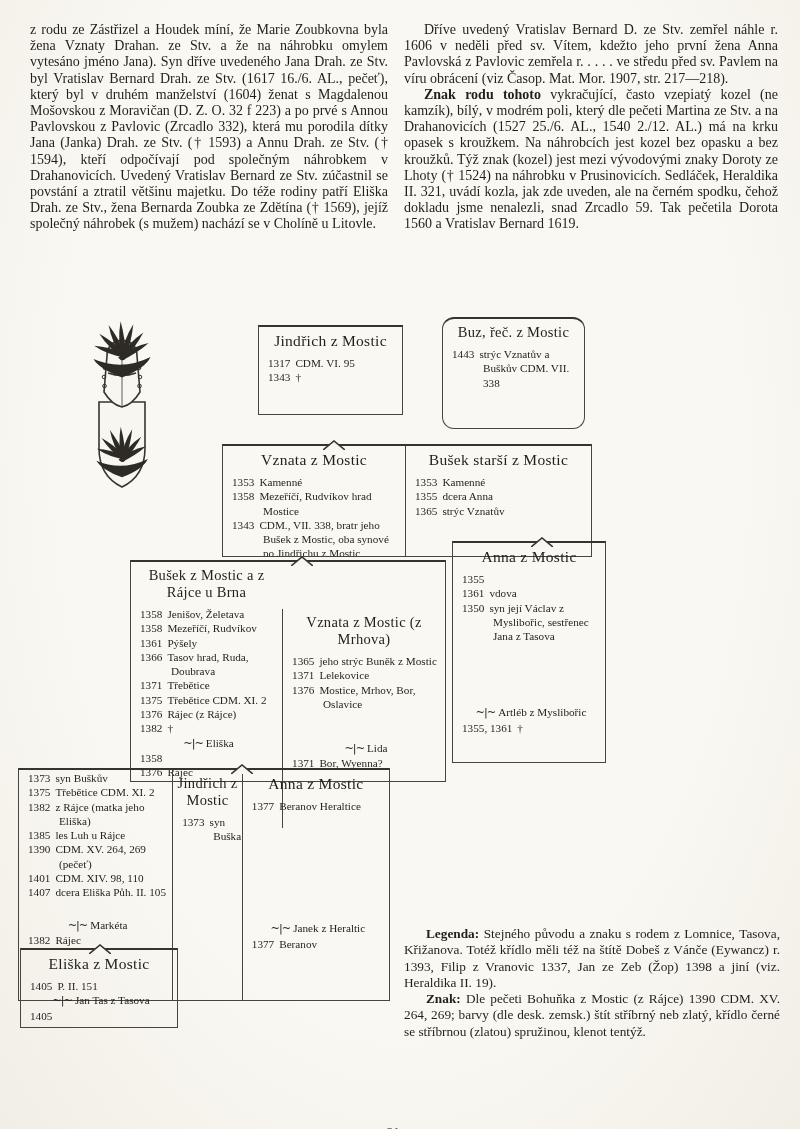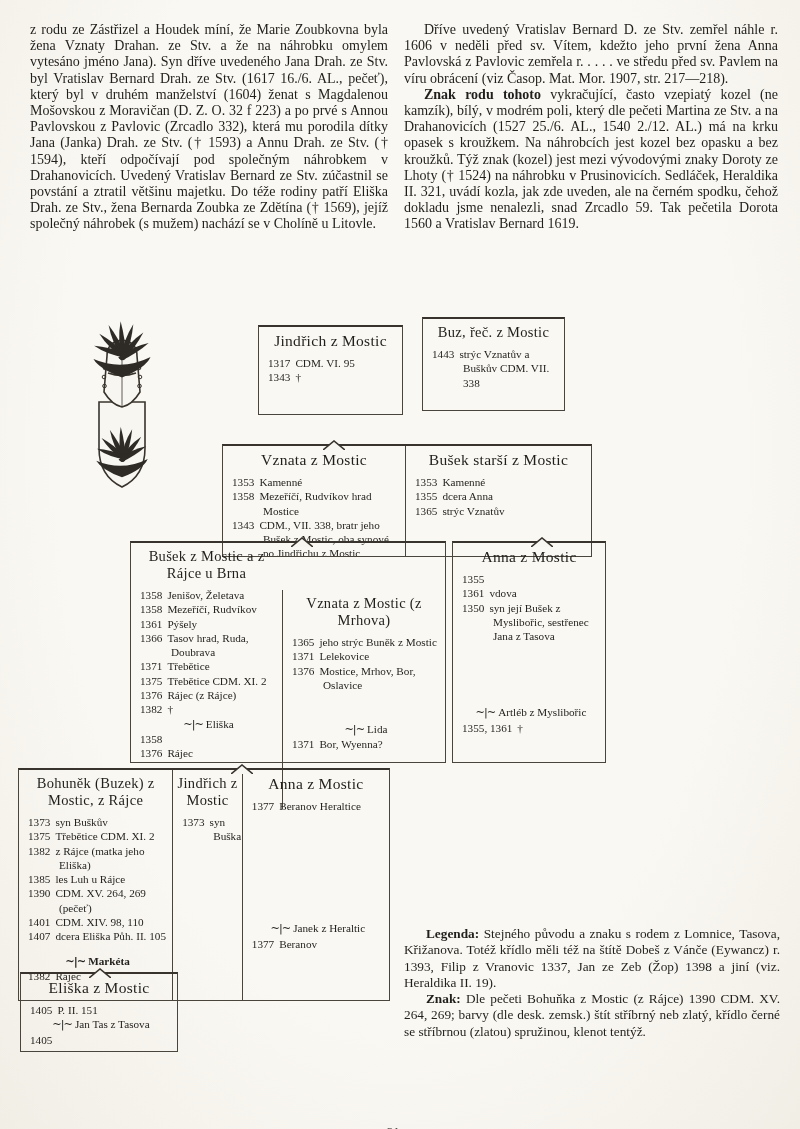--- a/index.html
+++ b/index.html
@@ -98,21 +98,21 @@
 
   <div class="tbox" style="left:258px;top:325px;width:145px;height:90px;">
     <div class="box-title">Jindřich z Mostic</div>
     <div class="entries">
 
     <div class="entry"><span class="y">1317</span><span class="t">CDM. VI. 95</span></div>
         <div class="entry"><span class="y">1343</span><span class="t">†</span></div>
       </div>
   </div>
 
-  <div class="tbox" style="left:422px;top:317px;width:143px;height:94px;">
+  <div class="tbox" style="left:442px;top:317px;width:143px;height:112px;border-radius:12px;">
     <div class="box-title small">Buz, řeč. z Mostic</div>
     <div class="entries">
 
     <div class="entry"><span class="y">1443</span><span class="t">strýc Vznatův a Buškův CDM. VII. 338</span></div>
       </div>
   </div>
 
   <div class="tbox" style="left:222px;top:444px;width:370px;height:113px;">
     <svg class="peak" style="left:100px;" viewBox="0 0 22 10">
         <path d="M0 10 L11 1 L22 10" fill="#f8f6f0" stroke="#38342d" stroke-width="1.6"></path>
@@ -132,21 +132,21 @@
         <div class="entries">
 
         <div class="entry"><span class="y">1353</span><span class="t">Kamenné</span></div>
             <div class="entry"><span class="y">1355</span><span class="t">dcera Anna</span></div>
             <div class="entry"><span class="y">1365</span><span class="t">strýc Vznatův</span></div>
           </div>
       </div>
     </div>
   </div>
 
-  <div class="tbox" style="left:130px;top:541px;width:316px;height:222px;">
+  <div class="tbox" style="left:130px;top:560px;width:316px;height:222px;">
     <svg class="peak" style="left:160px;" viewBox="0 0 22 10">
         <path d="M0 10 L11 1 L22 10" fill="#f8f6f0" stroke="#38342d" stroke-width="1.6"></path>
       </svg>
     <div class="cellrow">
       <div class="cell" style="width:152px;">
         <div class="box-title small">Bušek z Mostic a z Rájce u Brna</div>
         <div class="entries">
 
         <div class="entry"><span class="y">1358</span><span class="t">Jenišov, Želetava</span></div>
             <div class="entry"><span class="y">1358</span><span class="t">Mezeříčí, Rudvíkov</span></div>
@@ -177,43 +177,42 @@
 
   <div class="tbox" style="left:452px;top:541px;width:154px;height:222px;">
     <svg class="peak" style="left:78px;" viewBox="0 0 22 10">
         <path d="M0 10 L11 1 L22 10" fill="#f8f6f0" stroke="#38342d" stroke-width="1.6"></path>
       </svg>
     <div class="box-title">Anna z Mostic</div>
     <div class="entries">
 
     <div class="entry"><span class="y">1355</span><span class="t"></span></div>
         <div class="entry"><span class="y">1361</span><span class="t">vdova</span></div>
-        <div class="entry"><span class="y">1350</span><span class="t">syn její Bušek z Myslibořic, sestřenec Jana z Tasova</span></div>
+        <div class="entry"><span class="y">1350</span><span class="t">syn její Václav z Myslibořic, sestřenec Jana z Tasova</span></div>
         <div class="entry spouse" style="margin-top: 62px;"><span class="y">~|~</span><span class="t">Artléb z Myslibořic</span></div>
         <div class="entry"><span class="y">1355, 1361</span><span class="t">†</span></div>
       </div>
   </div>
 
   <div class="tbox" style="left:18px;top:768px;width:372px;height:233px;">
     <svg class="peak" style="left:212px;" viewBox="0 0 22 10">
         <path d="M0 10 L11 1 L22 10" fill="#f8f6f0" stroke="#38342d" stroke-width="1.6"></path>
       </svg>
     <div class="cellrow">
       <div class="cell" style="width:154px;">
-        <div class="box-title small">Bohuněk (Buzek) z Mostic, z Rájce</div>
         <div class="entries">
 
         <div class="entry"><span class="y">1373</span><span class="t">syn Buškův</span></div>
             <div class="entry"><span class="y">1375</span><span class="t">Třebětice CDM. XI. 2</span></div>
             <div class="entry"><span class="y">1382</span><span class="t">z Rájce (matka jeho Eliška)</span></div>
             <div class="entry"><span class="y">1385</span><span class="t">les Luh u Rájce</span></div>
             <div class="entry"><span class="y">1390</span><span class="t">CDM. XV. 264, 269 (pečeť)</span></div>
             <div class="entry"><span class="y">1401</span><span class="t">CDM. XIV. 98, 110</span></div>
             <div class="entry"><span class="y">1407</span><span class="t">dcera Eliška Půh. II. 105</span></div>
-            <div class="entry spouse" style="margin-top: 10px; font-weight: bold;"><span class="y">~|~</span><span class="t">Markéta</span></div>
+            <div class="entry spouse" style="margin-top: 18px;"><span class="y">~|~</span><span class="t">Markéta</span></div>
             <div class="entry"><span class="y">1382</span><span class="t">Rájec</span></div>
           </div>
       </div>
       <div class="cell" style="width:70px;">
         <div class="box-title small">Jindřich z Mostic</div>
         <div class="entries">
 
         <div class="entry"><span class="y">1373</span><span class="t">syn Buška</span></div>
           </div>
       </div>
@@ -222,21 +221,21 @@
         <div class="entries">
 
         <div class="entry"><span class="y">1377</span><span class="t">Beranov Heraltice</span></div>
             <div class="entry spouse" style="margin-top: 108px;"><span class="y">~|~</span><span class="t">Janek z Heraltic</span></div>
             <div class="entry"><span class="y">1377</span><span class="t">Beranov</span></div>
           </div>
       </div>
     </div>
   </div>
 
-  <div class="tbox" style="left:20px;top:972px;width:158px;height:80px;">
+  <div class="tbox" style="left:20px;top:948px;width:158px;height:80px;">
     <svg class="peak" style="left:68px;" viewBox="0 0 22 10">
         <path d="M0 10 L11 1 L22 10" fill="#f8f6f0" stroke="#38342d" stroke-width="1.6"></path>
       </svg>
     <div class="box-title">Eliška z Mostic</div>
     <div class="entries">
 
     <div class="entry"><span class="y">1405</span><span class="t">P. II. 151</span></div>
         <div class="entry spouse"><span class="y">~|~</span><span class="t">Jan Tas z Tasova</span></div>
         <div class="entry"><span class="y">1405</span><span class="t"></span></div>
       </div>

